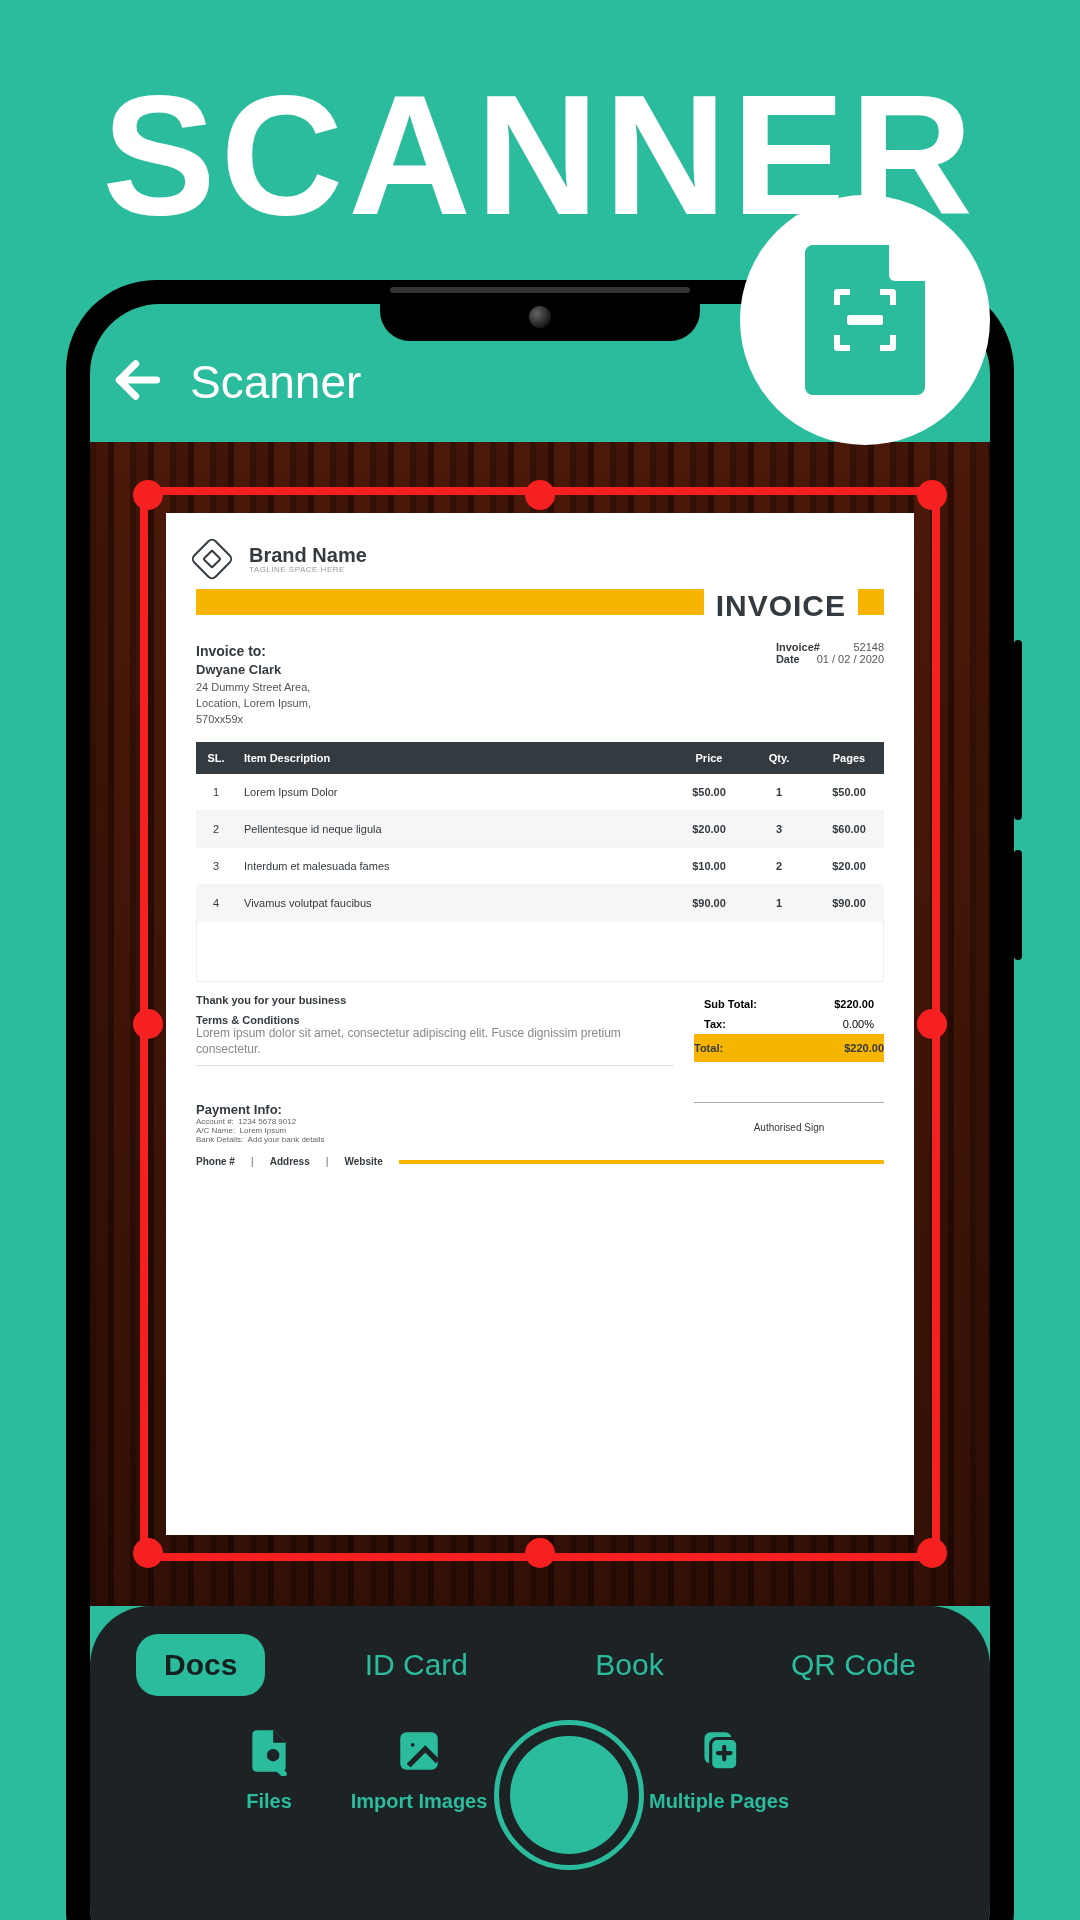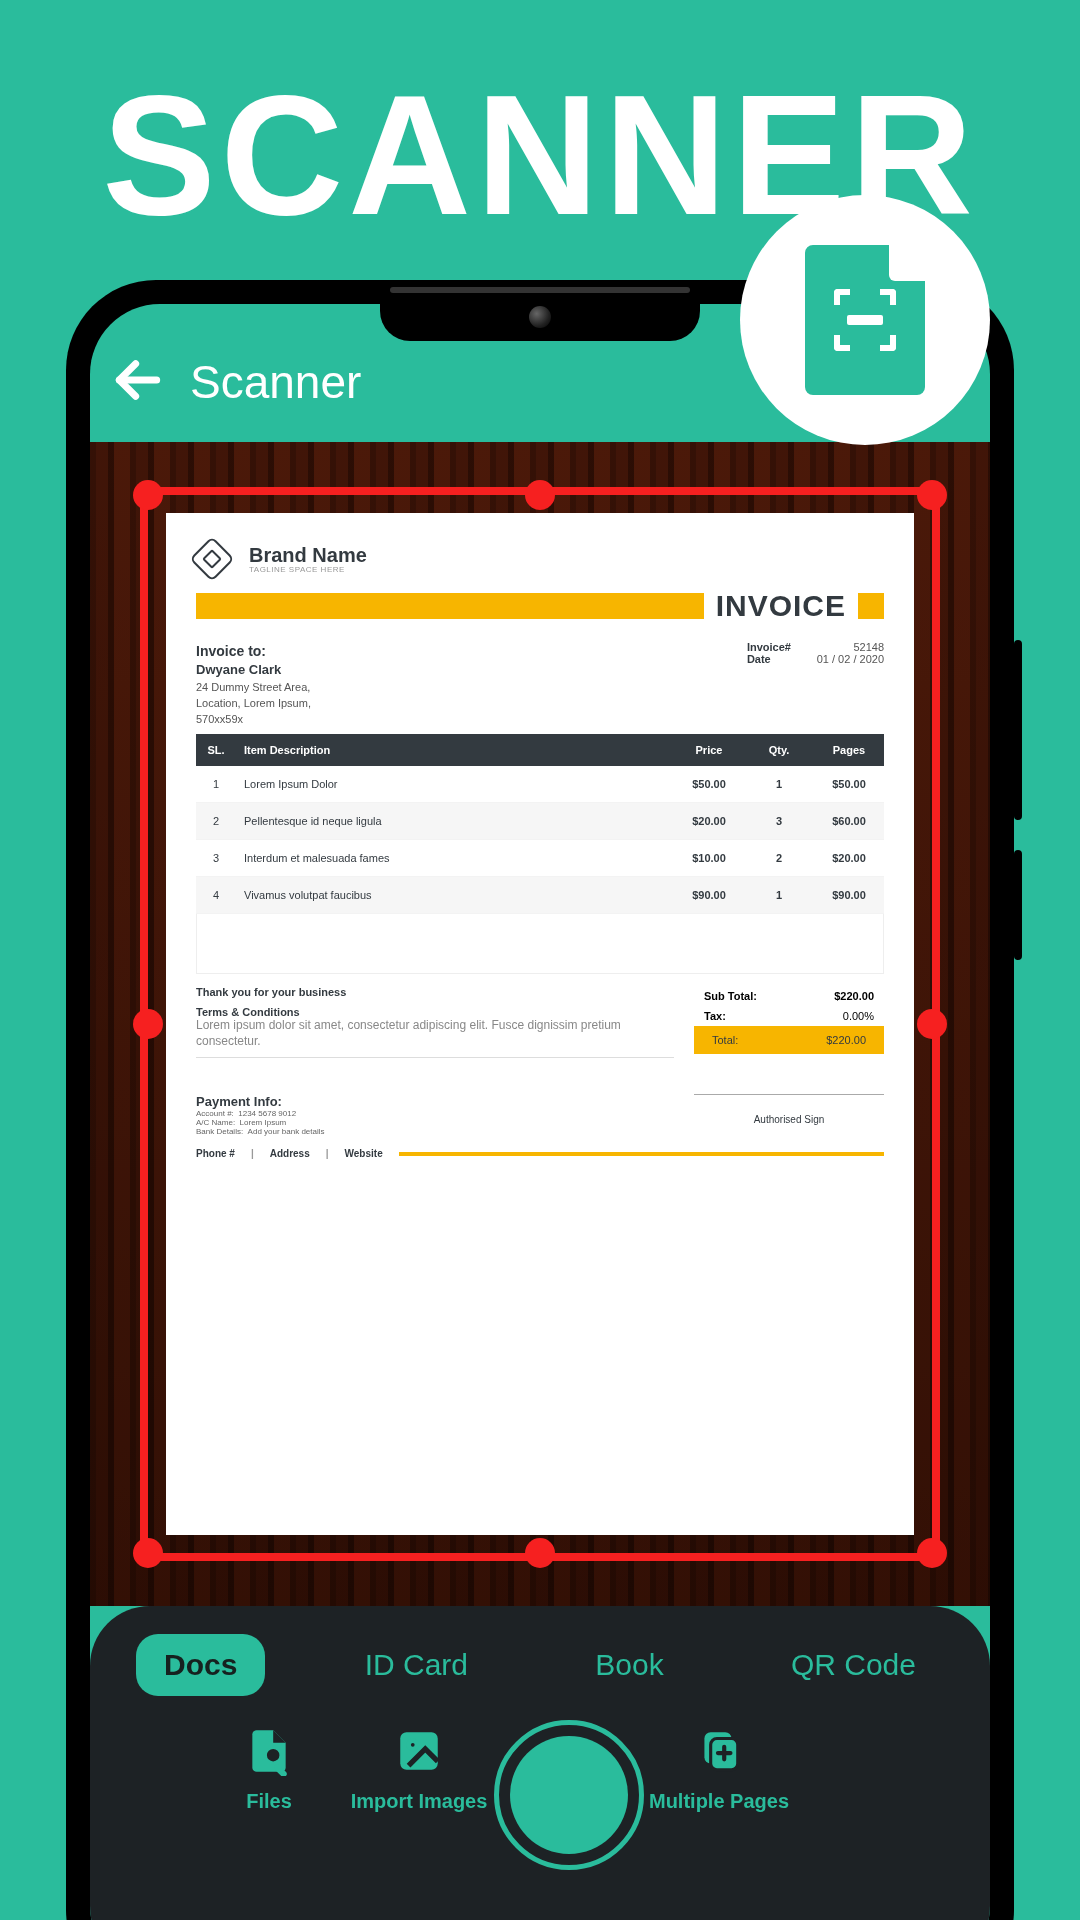--- a/index.html
+++ b/index.html
@@ -156,34 +156,34 @@
 .doc-head { display:flex; align-items:center; gap:21px; }
 .doc-logo {
   width:32px; height:32px; transform:rotate(45deg);
   border:2px solid #333a40; border-radius:6px;
   display:flex; align-items:center; justify-content:center;
 }
 .doc-logo::after{content:"";width:10px;height:10px;border:2px solid #333a40;border-radius:2px;}
 .brand-name { font-size: 20px; font-weight:700; color:#333a40; line-height:1; }
 .brand-tag { font-size: 8px; color:#999; letter-spacing:0.5px; }
 
-.band { display:flex; align-items:center; margin-top:14px; }
+.band { display:flex; align-items:flex-start; margin-top:14px; }
 .band-left { flex:1; height:26px; background:#f7b500; }
 .band-title { padding: 0 12px; font-size: 30px; font-weight:800; color:#333a40; letter-spacing:1px; }
 .band-right { width: 26px; height:26px; background:#f7b500; }
 
 .meta { display:flex; justify-content:space-between; margin-top:18px; gap:30px;}
 .meta-left { font-size: 11px; color:#555; line-height:1.45; }
 .meta-left .lbl { font-size:14px; font-weight:700; color:#333a40; }
 .meta-left .name { font-size:13px; font-weight:800; color:#333a40; }
 .meta-right { font-size:11px; color:#555; text-align:left; }
-.meta-right div{display:flex; gap:46px; justify-content:space-between;}
+.meta-right div{display:flex; gap:17px; justify-content:space-between;}
 .meta-right b{color:#333a40;}
 
-table.items { width:100%; border-collapse: collapse; margin-top:6px; font-size:11px; }
+table.items { width:100%; border-collapse: collapse; margin-top:14px; font-size:11px; }
 table.items thead th {
   background:#333a40; color:#fff; font-weight:700; padding:10px 8px; text-align:left;
 }
 table.items thead th:nth-child(1){width:40px;text-align:center;}
 table.items thead th:nth-child(3),
 table.items thead th:nth-child(4),
 table.items thead th:nth-child(5){text-align:center;width:70px;}
 table.items tbody td { padding:12px 8px; border-bottom:1px solid #f3f3f3; color:#333a40;}
 table.items tbody tr:nth-child(even){background:#f6f6f6;}
 table.items tbody td:nth-child(1){text-align:center;}
@@ -195,21 +195,21 @@
 .foot { display:flex; gap:20px; margin-top:12px; }
 .foot-left { flex:1; font-size:10px; color:#555; }
 .foot-left .thank { font-weight:800; color:#333a40; font-size:11px; margin-bottom:8px;}
 .foot-left .tc { font-weight:800; color:#333a40; font-size:11px; margin-top:6px;}
 .foot-left .tctext { font-size:12px; color:#888; line-height:1.3;}
 .foot-left hr{border:0;border-top:1px solid #ddd;margin:8px 0;}
 .foot-left .pi { font-weight:800; color:#333a40; font-size:13px;margin-top:36px;}
 .foot-left .pirow{font-size:8px;color:#666;}
 .foot-right { width: 190px; font-size:11px;}
 .foot-right .row { display:flex; justify-content:space-between; padding:4px 10px;}
-.foot-right .total { background:#f7b500; font-weight:400; color:#333a40; padding:8px 18px;text-align:center;}
+.foot-right .total { background:#f7b500; font-weight:700; color:#333a40; padding:8px 0;text-align:center;}
 .foot-right .sign { text-align:center; font-size:10px; color:#333a40; margin-top:40px; border-top:1px solid #aaa; padding-top:19px;}
 
 .doc-bar { margin-top:12px; display:flex; align-items:center; gap:16px; font-size:10px; color:#333a40; font-weight:700;}
 .doc-bar .sep{color:#999;}
 .doc-bar::after{content:"";flex:1;height:4px;background:#f7b500;}
 
 .bottom-panel {
   position: absolute; left:0; right:0; bottom:0; height: 370px;
   background: #1d2225;
   border-top-left-radius: 60px;

